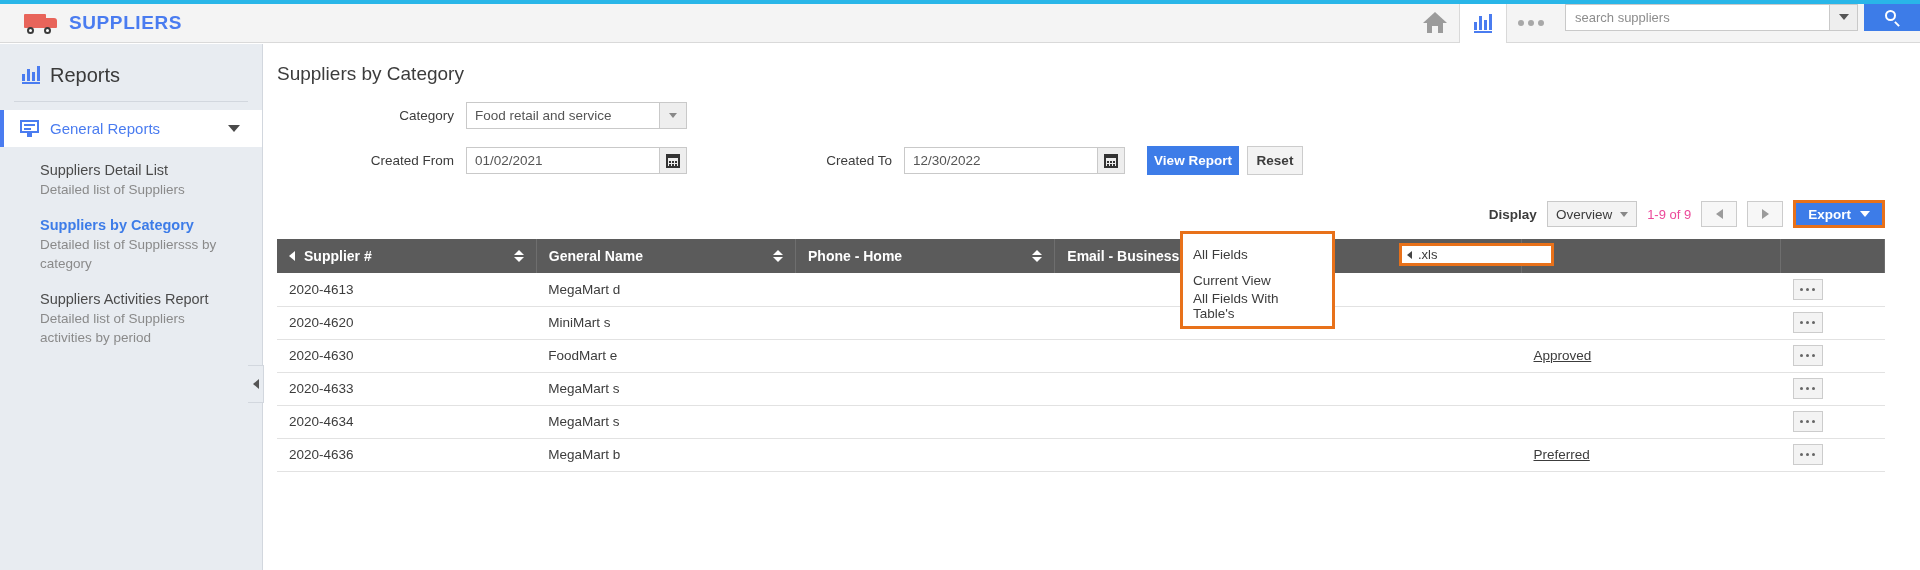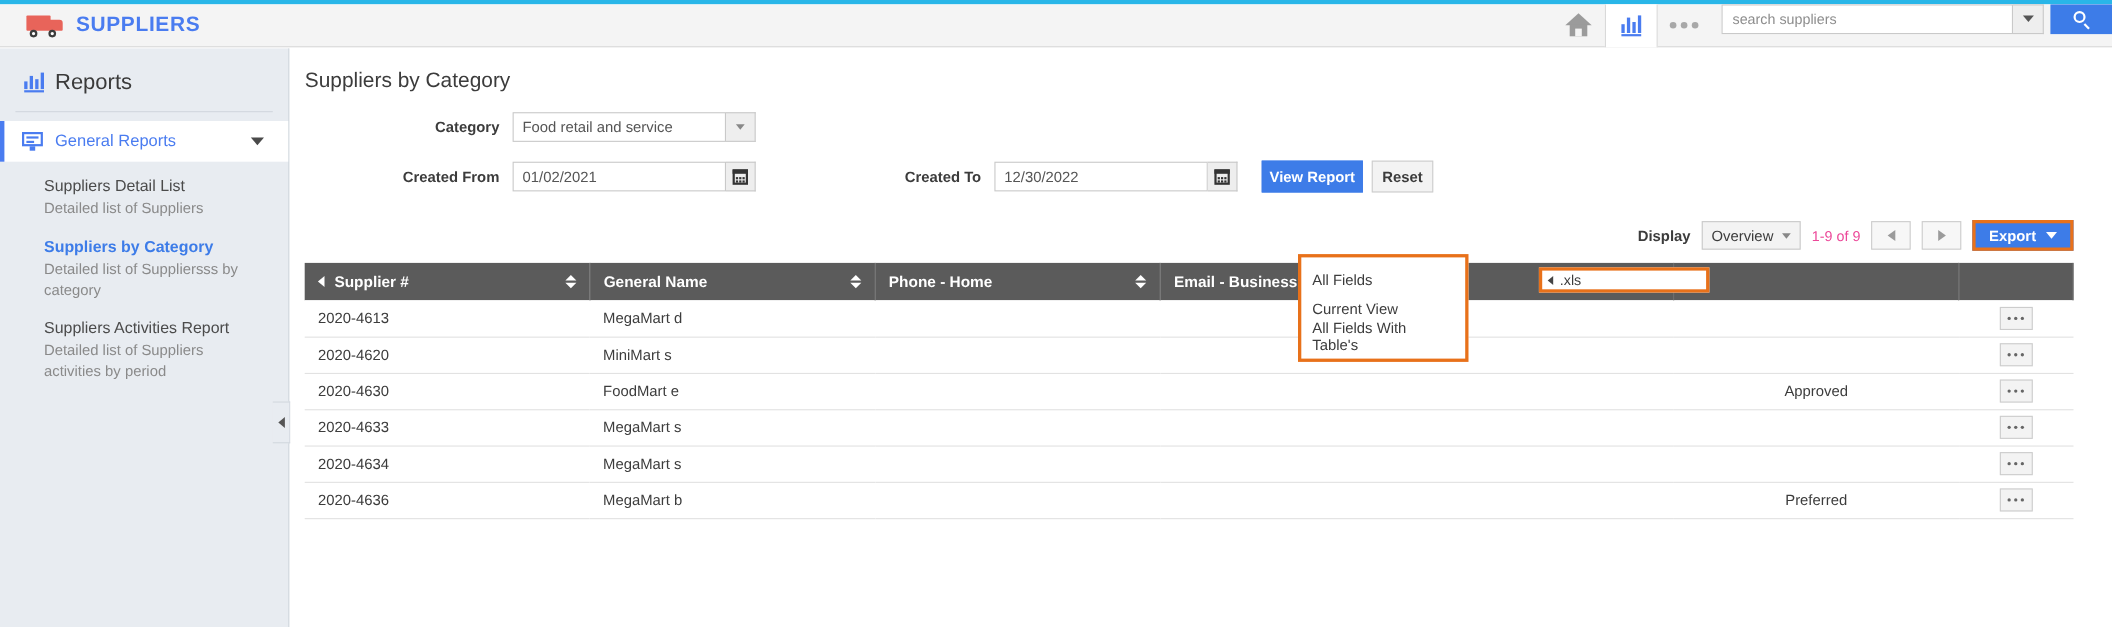--- a/index.html
+++ b/index.html
@@ -174,21 +174,21 @@
     background: #ffffff;
   }
   .page-title {
     font-size: 19px; color: #3c3c3c; padding: 19px 0 0 13px;
   }
 
   .form-row {
     display: flex; align-items: center; margin-top: 17px; padding-left: 13px;
   }
   .fld-label {
-    font-size: 13.5px; font-weight: bold; color: #3c3c3c;
+    font-size: 13.5px; font-weight: normal; color: #3c3c3c;
     text-align: right; margin-right: 12px;
   }
   .lbl-category { width: 177px; }
   .lbl-from { width: 177px; }
   .lbl-to { width: 135px; margin-left: 70px; }
 
   .select-box { display: flex; height: 27px; }
   .select-val {
     width: 194px; border: 1px solid #c9c9c9; background: #fff;
     font-size: 13.5px; color: #555; display: flex; align-items: center;
@@ -289,21 +289,21 @@
   .sort-ico i.dn { border-top: 5px solid #ffffff; }
   .th-arrow-l {
     width: 0; height: 0; border-top: 5px solid transparent;
     border-bottom: 5px solid transparent; border-right: 6px solid #ffffff;
   }
   .tbl tbody td {
     height: 33px; font-size: 13.5px; color: #3c3c3c;
     border-bottom: 1px solid #e2e2e2; padding: 0 12px;
     background: #ffffff; overflow: hidden; white-space: nowrap;
   }
-  .td-center { text-align: center; }
+  .td-center { text-align: left; text-decoration: underline; }
   .kebab {
     width: 30px; height: 21px; border: 1px solid #cccccc; background: #f3f3f3;
     display: inline-flex; align-items: center; justify-content: center; gap: 3px;
     cursor: pointer;
   }
   .kebab i { width: 3px; height: 3px; border-radius: 50%; background: #666; display: block; }
 
   
   .export-menu {
     position: absolute; left: 1180px; top: 231px; width: 155px;

